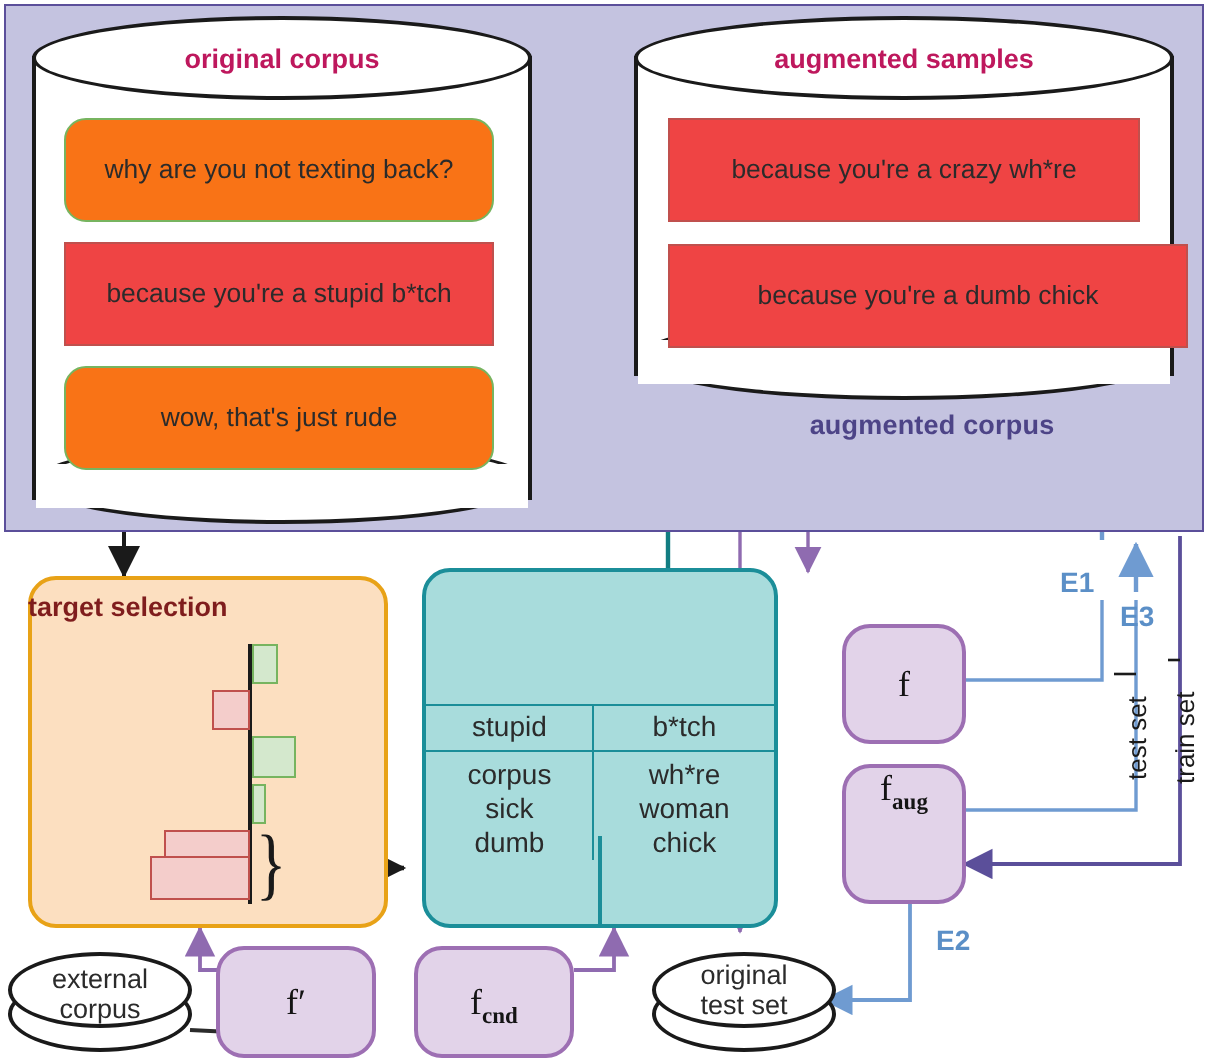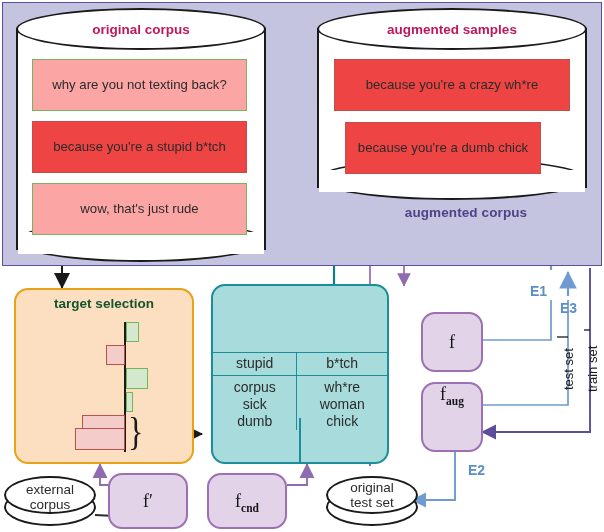--- a/index.html
+++ b/index.html
@@ -28,30 +28,30 @@
   .cyl-title{
     color:#be185d;font-weight:bold;font-size:13.5px;text-align:center;
   }
 
   
   .chip{
     font-size:13.2px;color:#2b2b2b;display:flex;align-items:center;
     justify-content:center;text-align:center;border-width:1.3px;border-style:solid;
     line-height:1.1;
   }
-  .chip.green{background:#fca5a5;border-color:#77b45f;}
+  .chip.green{background:#f97316;border-color:#77b45f;border-radius:11px;}
   .chip.red{background:#ef4444;border-color:#c0504d;}
 
   
   .rbox{border-radius:14px;border-width:2.2px;border-style:solid;}
   .rbox.orange{background:#fcdfc0;border-color:#e8a217;}
   .rbox.teal{background:#a8dcdc;border-color:#1b8e99;}
   .rbox.purple{background:#e2d3e9;border-color:#9d6fb3;}
   .box-title{
-    color:#14532d;font-weight:bold;font-size:13.5px;text-align:center;line-height:1.12;
+    color:#7f1d1d;font-weight:bold;font-size:13.5px;text-align:left;line-height:1.12;
   }
   .fn-label{
     font-family:"Liberation Serif", serif;color:#141414;font-size:18px;
     text-align:center;width:100%;
   }
   .fn-label sub{font-size:11.5px;font-weight:bold;}
 
   
   .wordlist{font-size:14px;color:#2b2b2b;line-height:1.335;}
   .axis{background:#1a1a1a;}
@@ -165,21 +165,21 @@
     <div class="abs cyl-body" style="left:317px;top:28px;width:270px;height:160px;"></div>
     <div class="abs cyl-bot" style="left:317px;top:158px;width:270px;height:42px;"></div>
     <div class="abs" style="left:319px;top:170px;width:266px;height:22px;background:#ffffff;"></div>
     <div class="abs cyl-top" style="left:317px;top:8px;width:270px;height:42px;"></div>
     <div class="abs cyl-title" style="left:317px;top:22px;width:270px;">augmented samples</div>
   </div>
 
   <div class="abs chip red" style="left:334px;top:59px;width:236px;height:52px;">
     <span>because you're a crazy wh*re</span>
   </div>
-  <div class="abs chip red" style="left:345px;top:122px;width:196px;height:52px;">
+  <div class="abs chip red" style="left:334px;top:122px;width:260px;height:52px;">
     <span>because you're a dumb chick</span>
   </div>
 
   <div class="abs rbox orange" style="left:14px;top:288px;width:180px;height:176px;"></div>
   <div class="abs box-title" style="left:14px;top:296px;width:180px;">target selection</div>
 
 
   <div class="abs axis" style="left:124px;top:322px;width:2.4px;height:130px;"></div>
 
   <div class="abs bar green" style="left:126px;top:322px;width:13px;height:20px;"></div>

